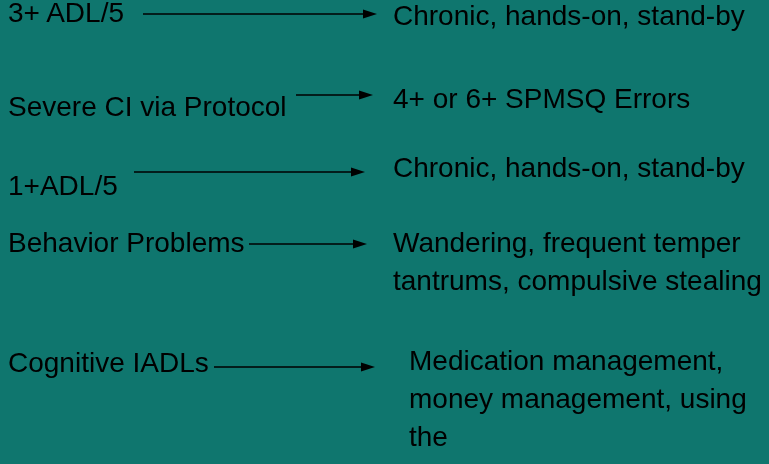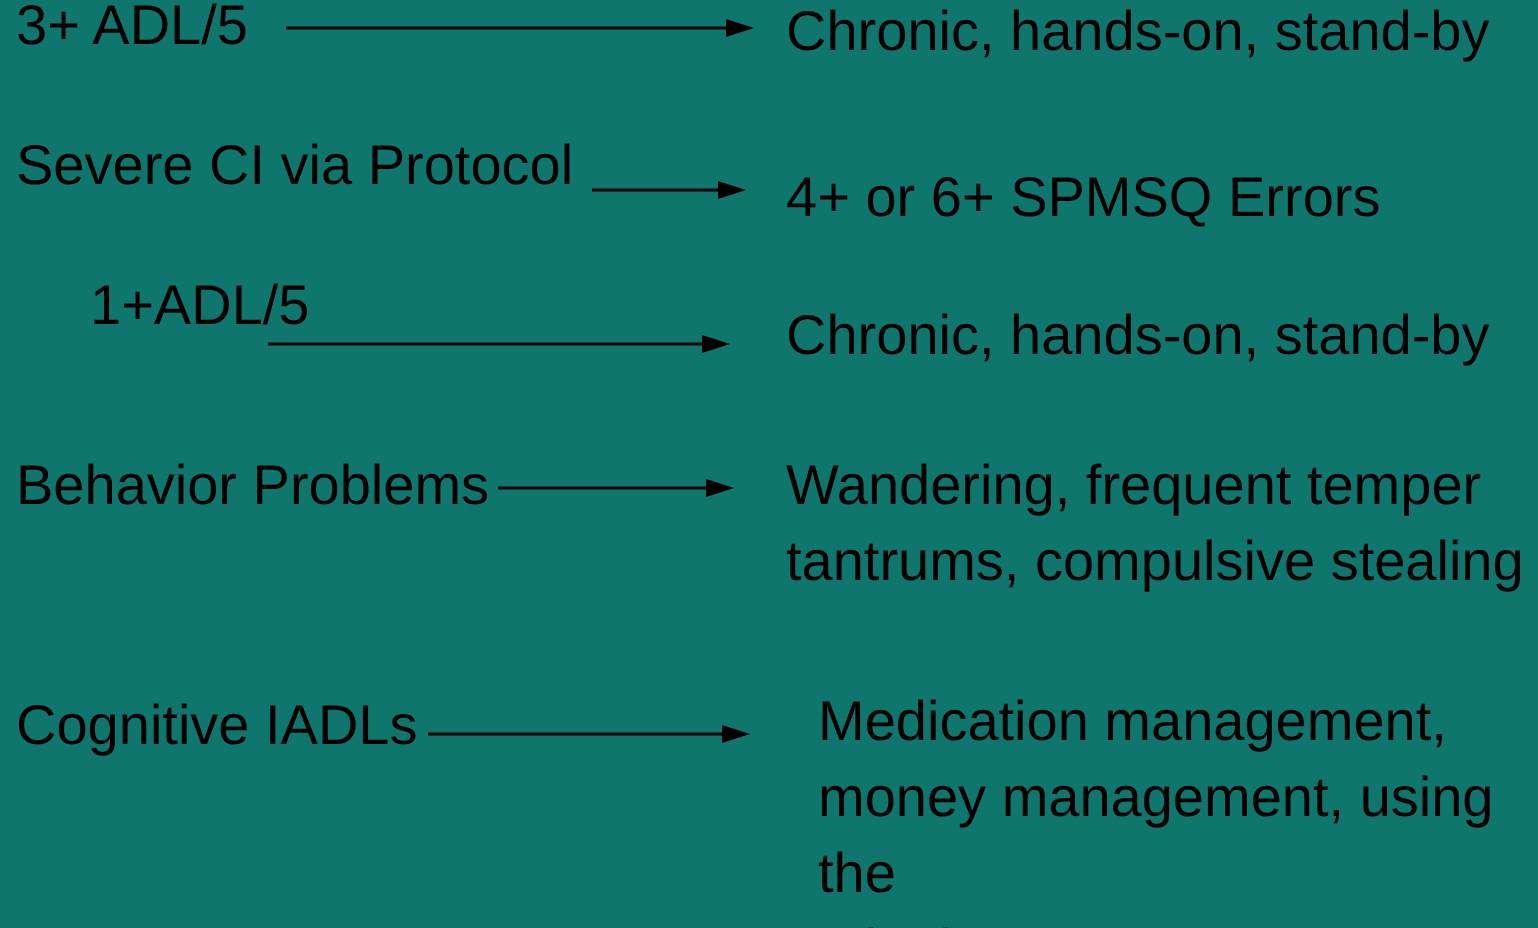--- a/index.html
+++ b/index.html
@@ -29,22 +29,22 @@
   .arrow {
     position: absolute;
     height: 14px;
     display: block;
   }
   .arrow line { stroke: #000000; stroke-width: 1.6; }
   .arrow polygon { fill: #000000; }
 
   
   .r1-left  { top: -2px; }
-  .r2-left  { top: 68px; }
-  .r3-left  { top: 138px; margin-left: 37px; }
+  .r2-left  { top: 92px; }
+  .r3-left  { top: 171px; }
   .r4-left  { top: 228px; }
   .r5-left  { top: 348px; text-align: right; }
 
   .r1-right { top: -3px; }
   .r2-right { top: 80px; }
   .r3-right { top: 149px; }
   .r4-right { top: 224px; }
   .r5-right { top: 342px; margin-left: 16px; }
 
   .r1-arrow { left: 142px; top: 7px;   width: 235px; }

